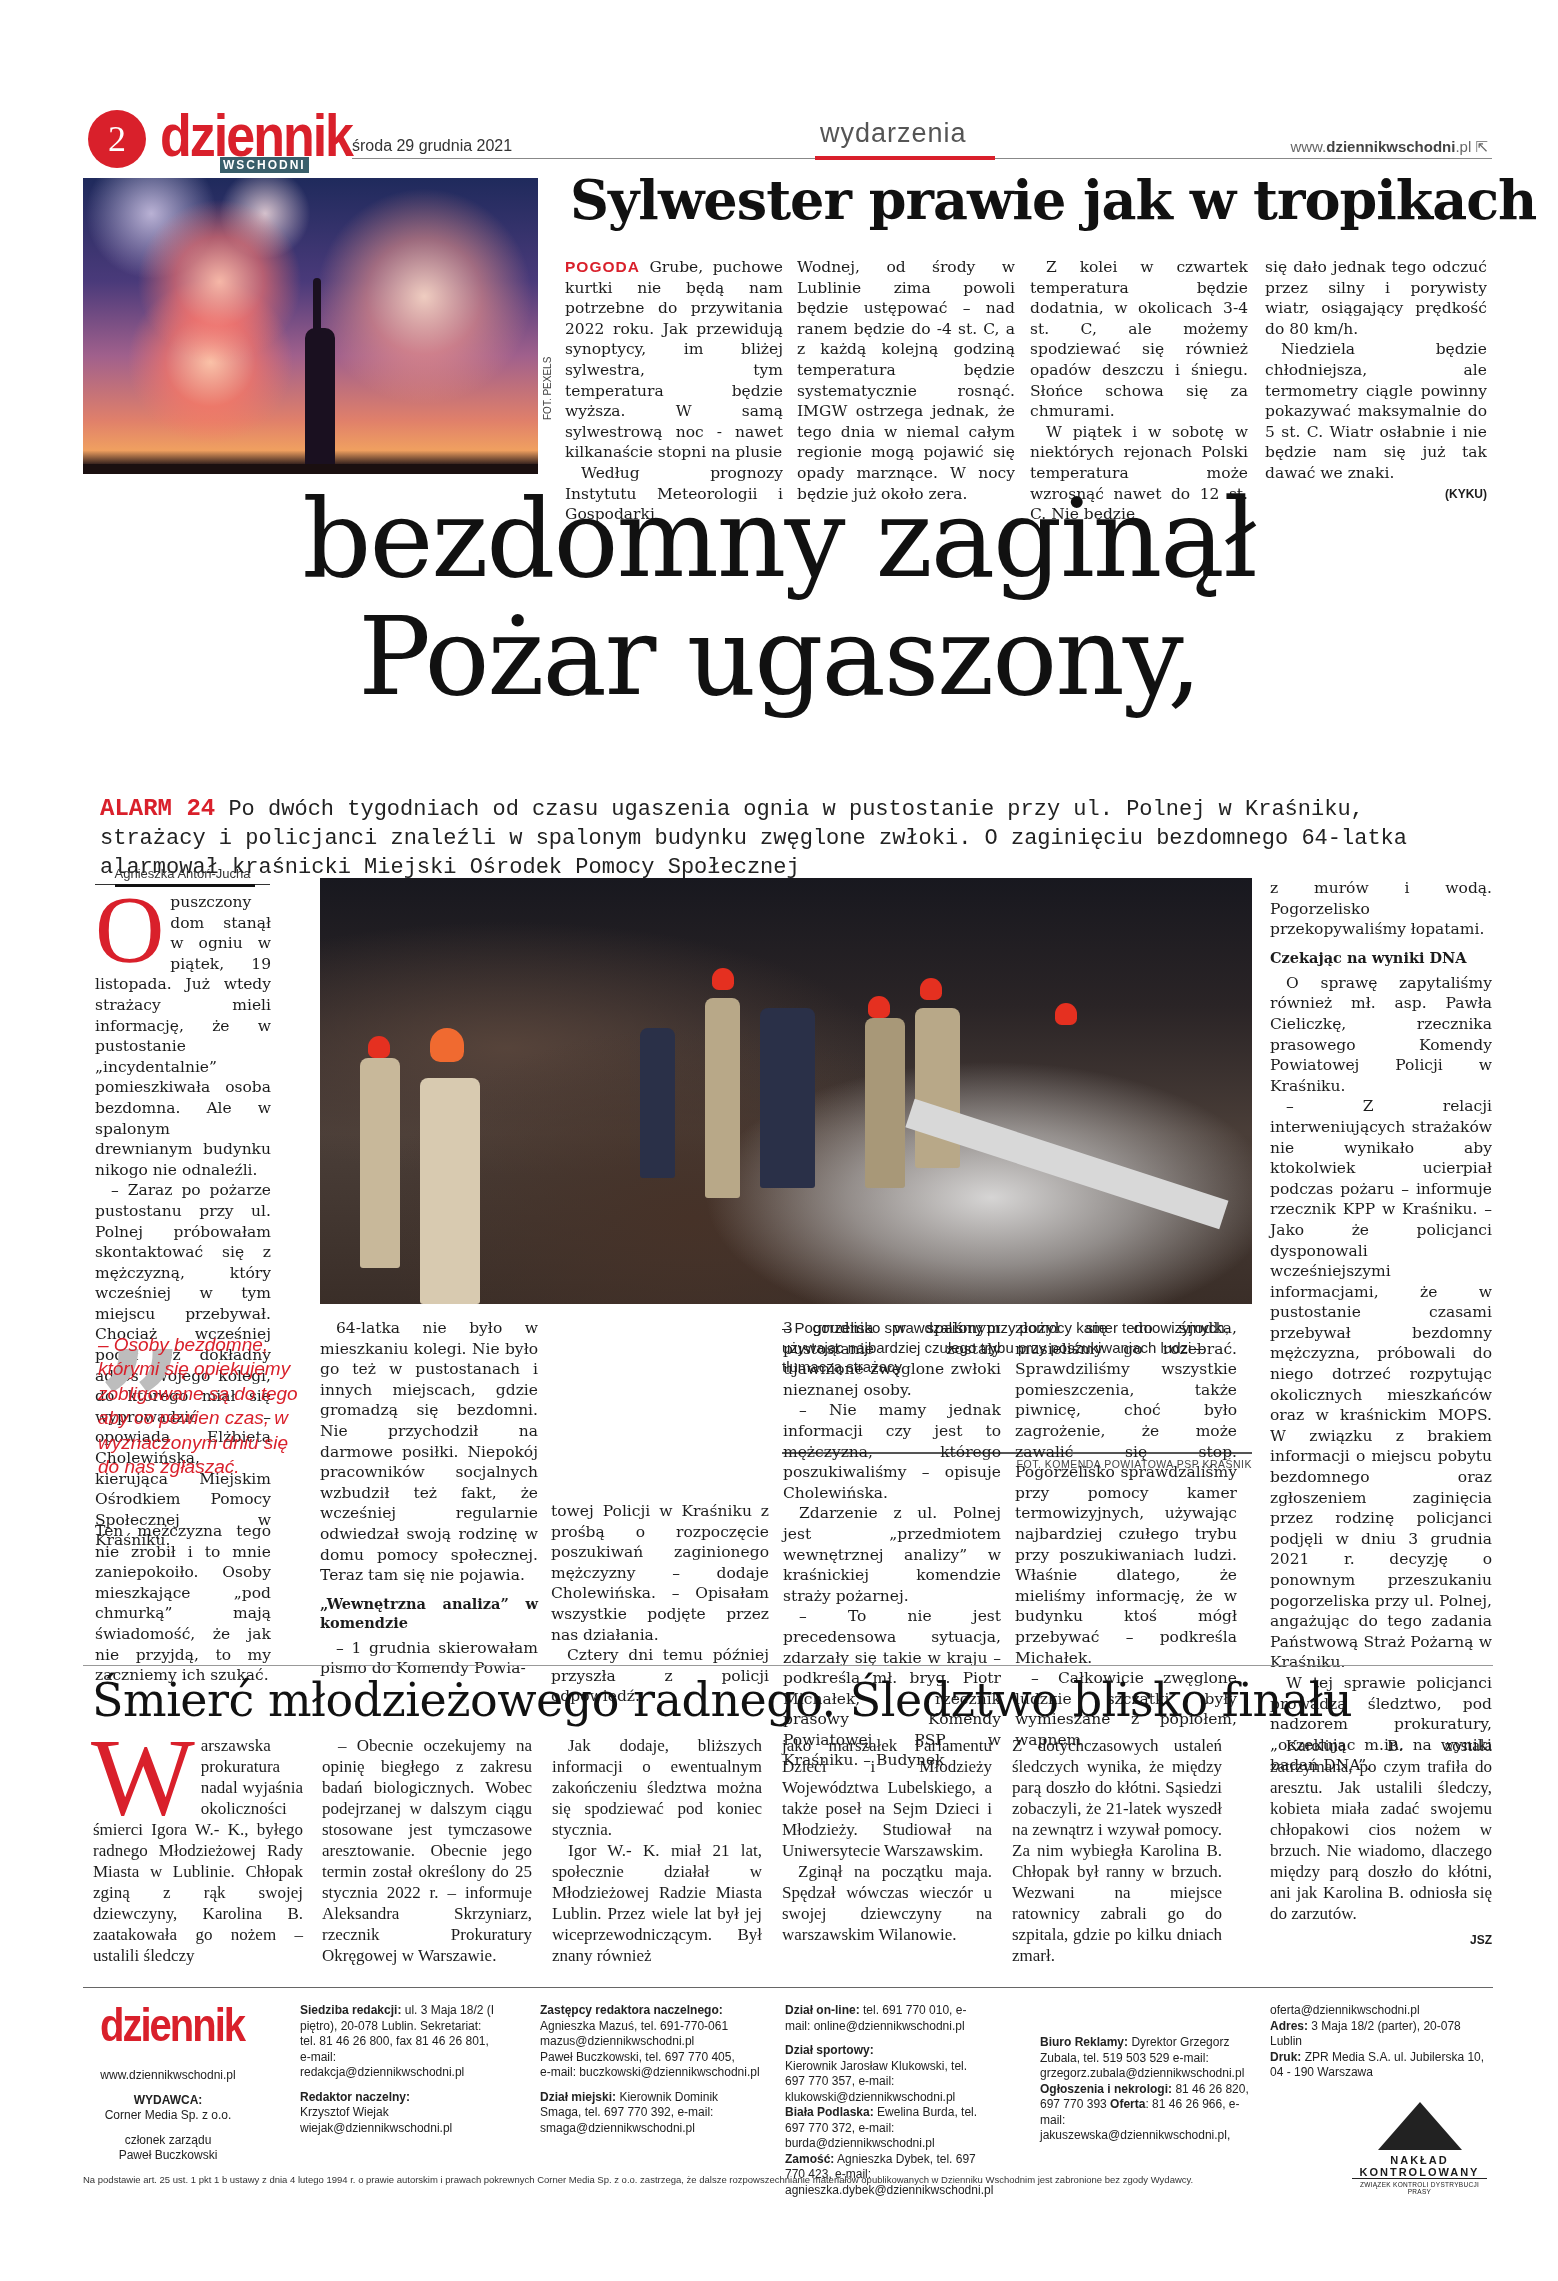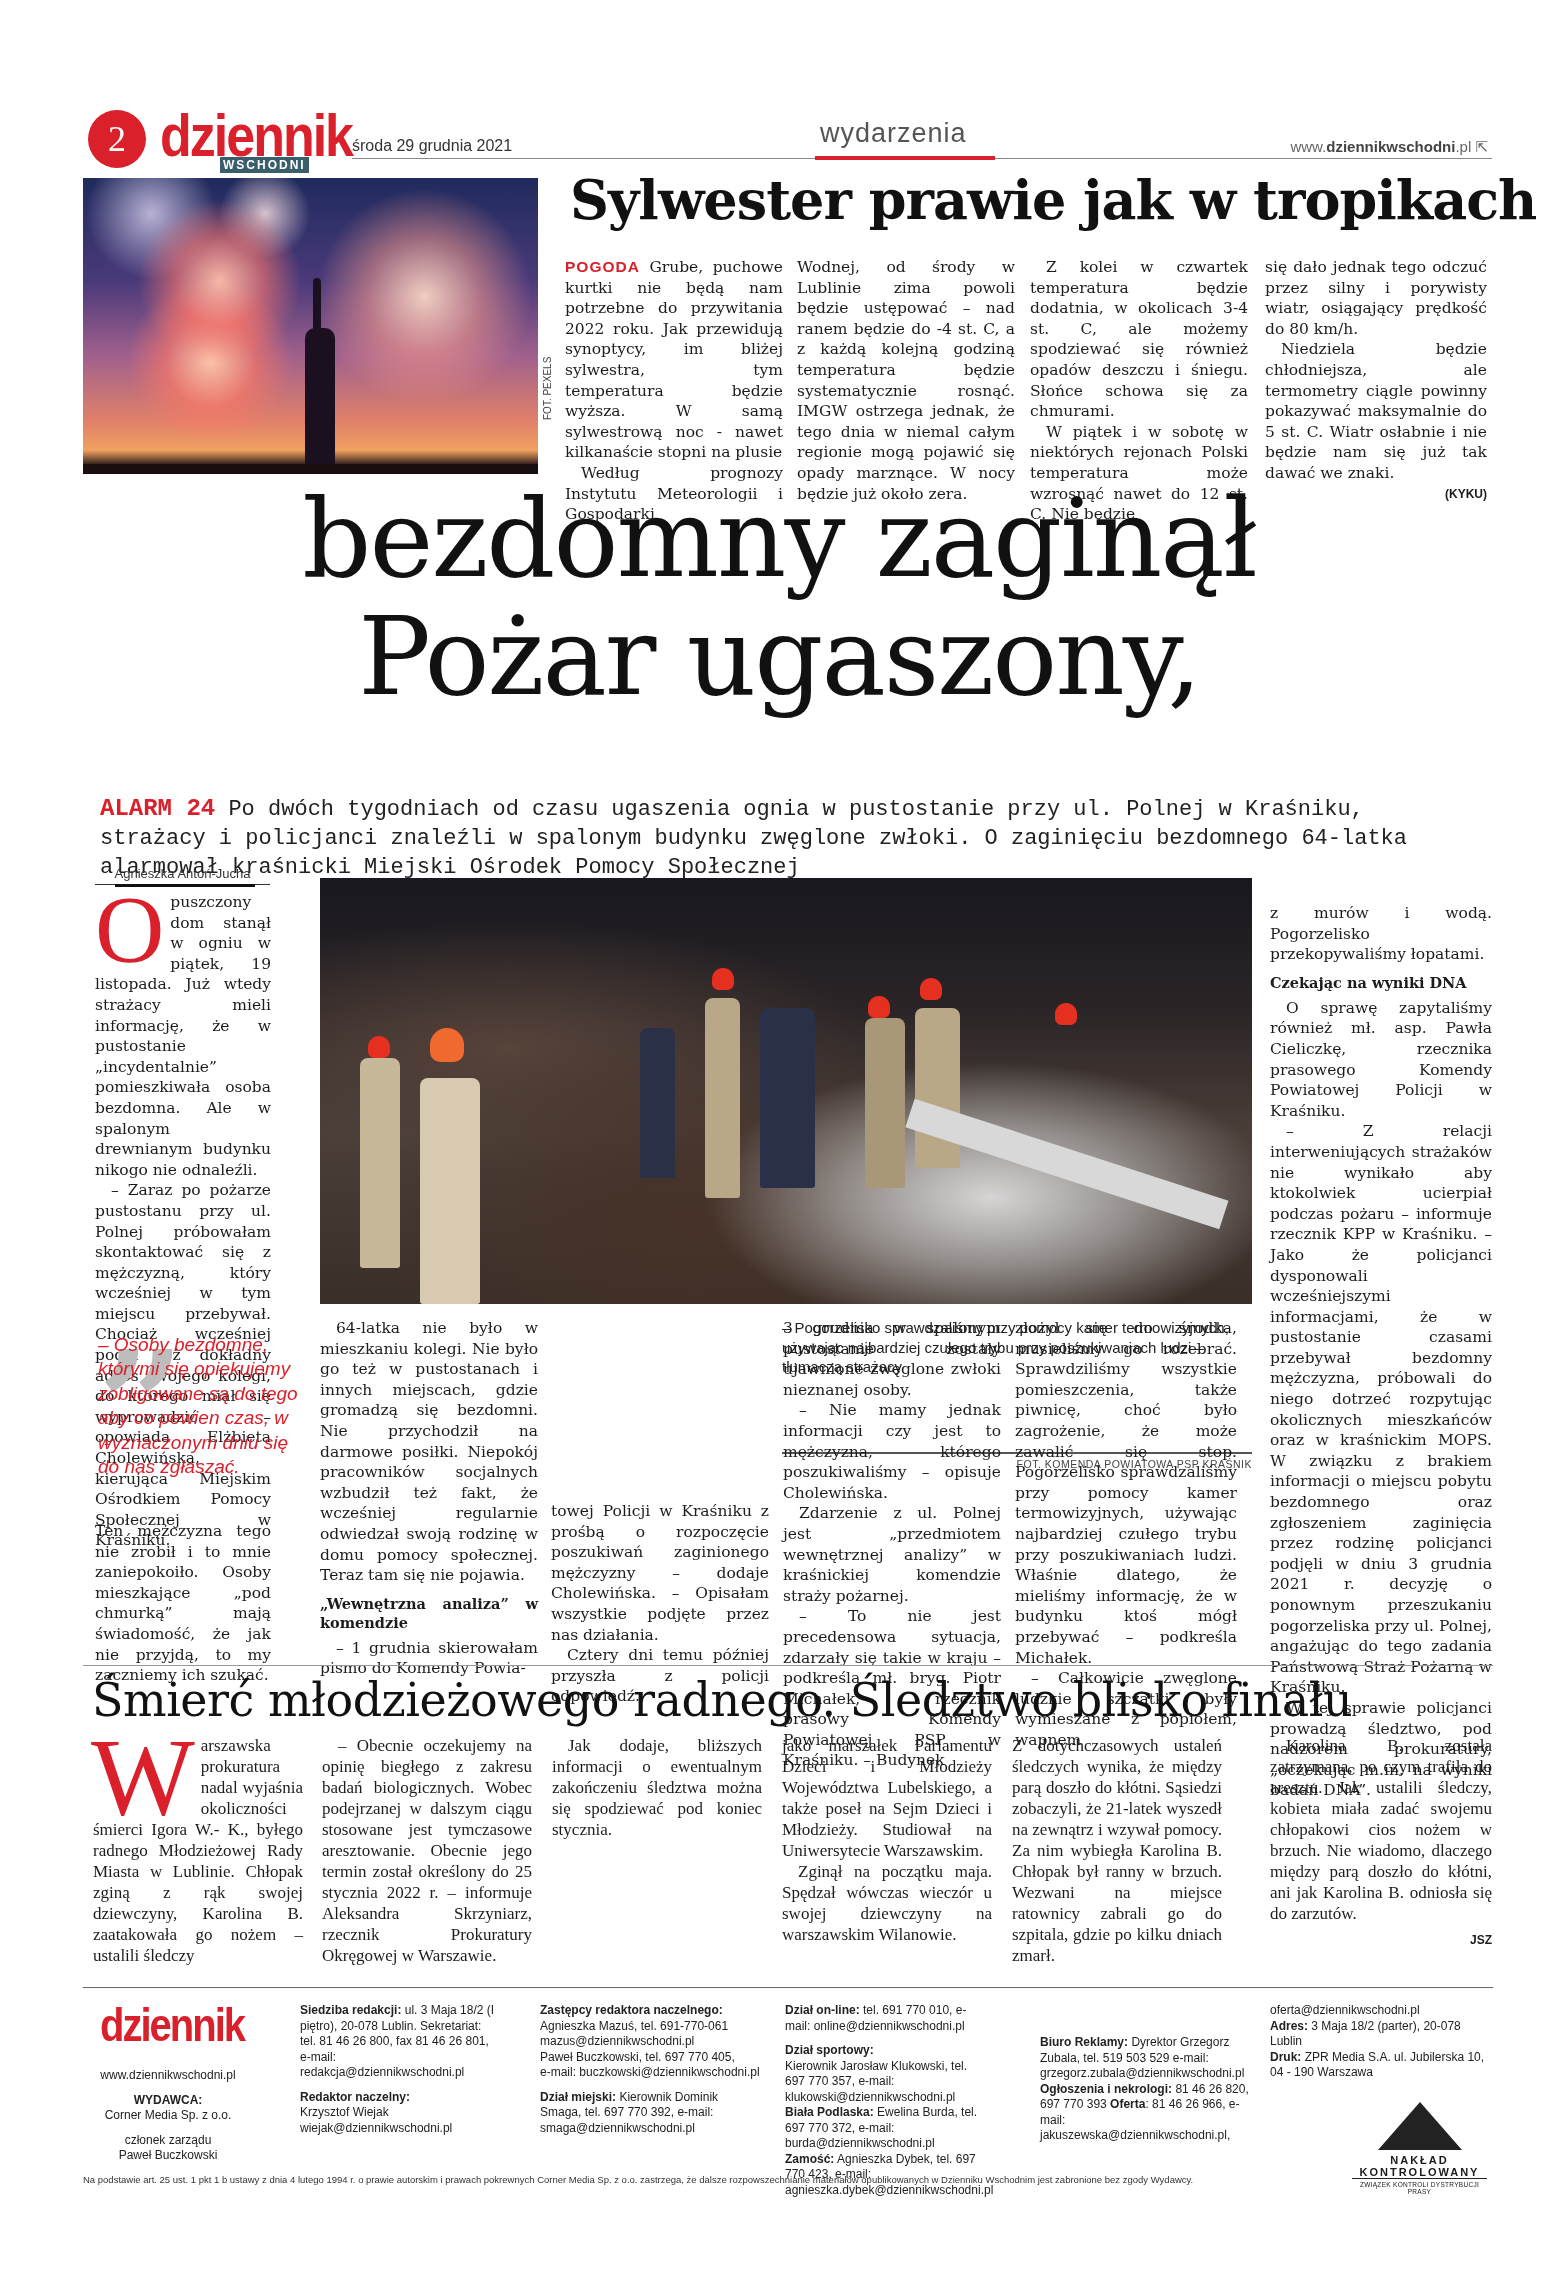--- a/index.html
+++ b/index.html
@@ -175,39 +175,40 @@
 <div class="abs col" style="left:783px; top:1318px; width:218px;">
   <p class="noind">3 grudnia w spalonym pustostanie zostały ujawnione zwęglone zwłoki nieznanej osoby.</p>
   <p>– Nie mamy jednak informacji czy jest to mężczyzna, którego poszukiwaliśmy – opisuje Cholewińska.</p>
   <p>Zdarzenie z ul. Polnej jest „przedmiotem wewnętrznej analizy” w kraśnickiej komendzie straży pożarnej.</p>
   <p>– To nie jest precedensowa sytuacja, zdarzały się takie w kraju – podkreśla mł. bryg. Piotr Michałek, rzecznik prasowy Komendy Powiatowej PSP w Kraśniku. – Budynek</p>
 </div>
 <div class="abs col" style="left:1015px; top:1318px; width:222px;">
   <p class="noind">złożył się do środka, musieliśmy go rozebrać. Sprawdziliśmy wszystkie pomieszczenia, także piwnicę, choć było zagrożenie, że może zawalić się stop. Pogorzelisko sprawdzaliśmy przy pomocy kamer termowizyjnych, używając najbardziej czułego trybu przy poszukiwaniach ludzi. Właśnie dlatego, że mieliśmy informację, że w budynku ktoś mógł przebywać – podkreśla Michałek.</p>
   <p>– Całkowicie zwęglone ludzkie szczątki były wymieszane z popiołem, wapnem</p>
 </div>
-<div class="abs col" style="left:1270px; top:878px; width:222px;margin-top:25px;">
+<div class="abs col" style="left:1270px; top:878px; width:222px;">
   <p class="noind">z murów i wodą. Pogorzelisko przekopywaliśmy łopatami.</p>
   <p class="subhead">Czekając na wyniki DNA</p>
   <p>O sprawę zapytaliśmy również mł. asp. Pawła Cieliczkę, rzecznika prasowego Komendy Powiatowej Policji w Kraśniku.</p>
   <p>– Z relacji interweniujących strażaków nie wynikało aby ktokolwiek ucierpiał podczas pożaru – informuje rzecznik KPP w Kraśniku. – Jako że policjanci dysponowali wcześniejszymi informacjami, że w pustostanie czasami przebywał bezdomny mężczyzna, próbowali do niego dotrzeć rozpytując okolicznych mieszkańców oraz w kraśnickim MOPS. W związku z brakiem informacji o miejscu pobytu bezdomnego oraz zgłoszeniem zaginięcia przez rodzinę policjanci podjęli w dniu 3 grudnia 2021 r. decyzję o ponownym przeszukaniu pogorzeliska przy ul. Polnej, angażując do tego zadania Państwową Straż Pożarną w Kraśniku.</p>
   <p>W tej sprawie policjanci prowadzą śledztwo, pod nadzorem prokuratury, „oczekując m.in. na wyniki badań DNA”.</p>
 </div>
 
 <div class="abs rule-sect"></div>
 <div class="abs h-smierc">Śmierć młodzieżowego radnego. Śledztwo blisko finału</div>
 
 <div class="abs col2" style="left:93px; top:1735px; width:210px;">
   <p class="noind"><span class="dropcap2">W</span><span>arszawska prokuratura nadal wyjaśnia okoliczności śmierci Igora W.- K., byłego radnego Młodzieżowej Rady Miasta w Lublinie. Chłopak zginą z rąk swojej dziewczyny, Karolina B. zaatakowała go nożem – ustalili śledczy</span></p>
 </div>
 <div class="abs col2" style="left:322px; top:1735px; width:210px;">
   <p>– Obecnie oczekujemy na opinię biegłego z zakresu badań biologicznych. Wobec podejrzanej w dalszym ciągu stosowane jest tymczasowe aresztowanie. Obecnie jego termin został określony do 25 stycznia 2022 r. – informuje Aleksandra Skrzyniarz, rzecznik Prokuratury Okręgowej w Warszawie.</p>
 </div>
 <div class="abs col2" style="left:552px; top:1735px; width:210px;">
   <p>Jak dodaje, bliższych informacji o ewentualnym zakończeniu śledztwa można się spodziewać pod koniec stycznia.</p>
+  <p>Igor W.- K. miał 21 lat, społecznie działał w Młodzieżowej Radzie Miasta Lublin. Przez wiele lat był jej wiceprzewodniczącym. Był znany również</p>
 </div>
 <div class="abs col2" style="left:782px; top:1735px; width:210px;">
   <p class="noind">jako marszałek Parlamentu Dzieci i Młodzieży Województwa Lubelskiego, a także poseł na Sejm Dzieci i Młodzieży. Studiował na Uniwersytecie Warszawskim.</p>
   <p>Zginął na początku maja. Spędzał wówczas wieczór u swojej dziewczyny na warszawskim Wilanowie.</p>
 </div>
 <div class="abs col2" style="left:1012px; top:1735px; width:210px;">
   <p class="noind">Z dotychczasowych ustaleń śledczych wynika, że między parą doszło do kłótni. Sąsiedzi zobaczyli, że 21-latek wyszedł na zewnątrz i wzywał pomocy. Za nim wybiegła Karolina B. Chłopak był ranny w brzuch. Wezwani na miejsce ratownicy zabrali go do szpitala, gdzie po kilku dniach zmarł.</p>
 </div>
 <div class="abs col2" style="left:1270px; top:1735px; width:222px;">
   <p>Karolina B. została zatrzymana, po czym trafiła do aresztu. Jak ustalili śledczy, kobieta miała zadać swojemu chłopakowi cios nożem w brzuch. Nie wiadomo, dlaczego między parą doszło do kłótni, ani jak Karolina B. odniosła się do zarzutów.</p>

